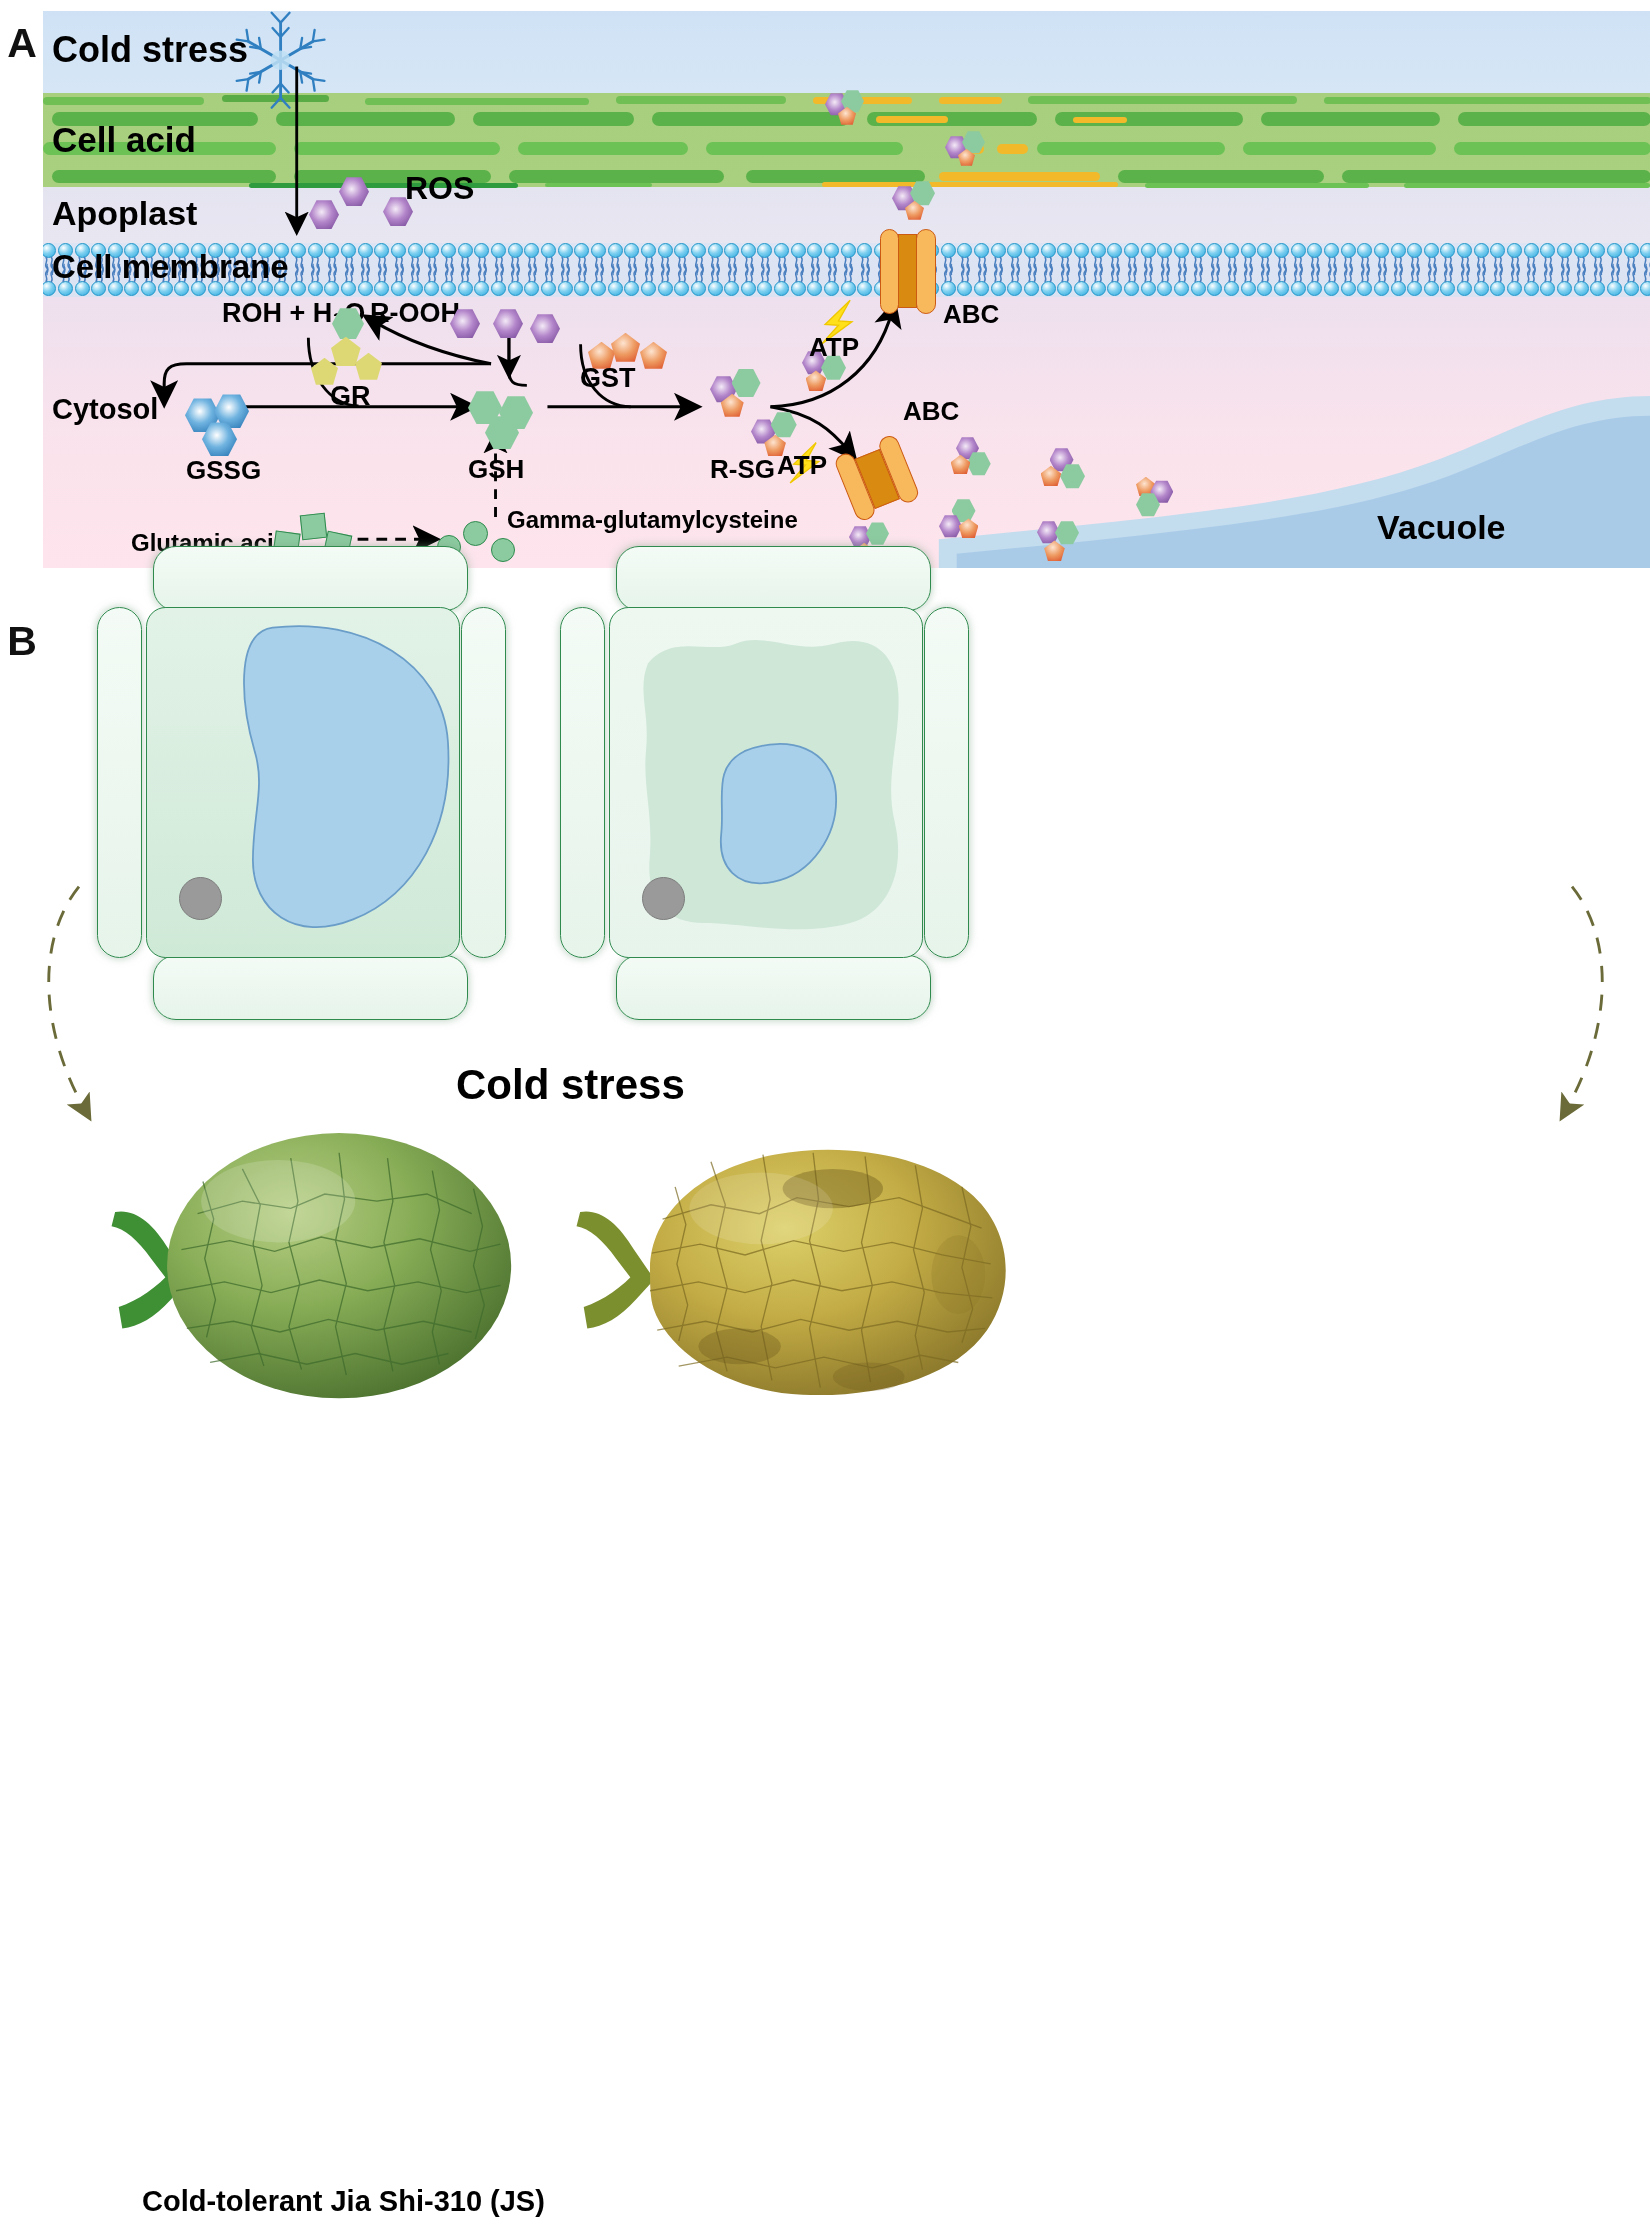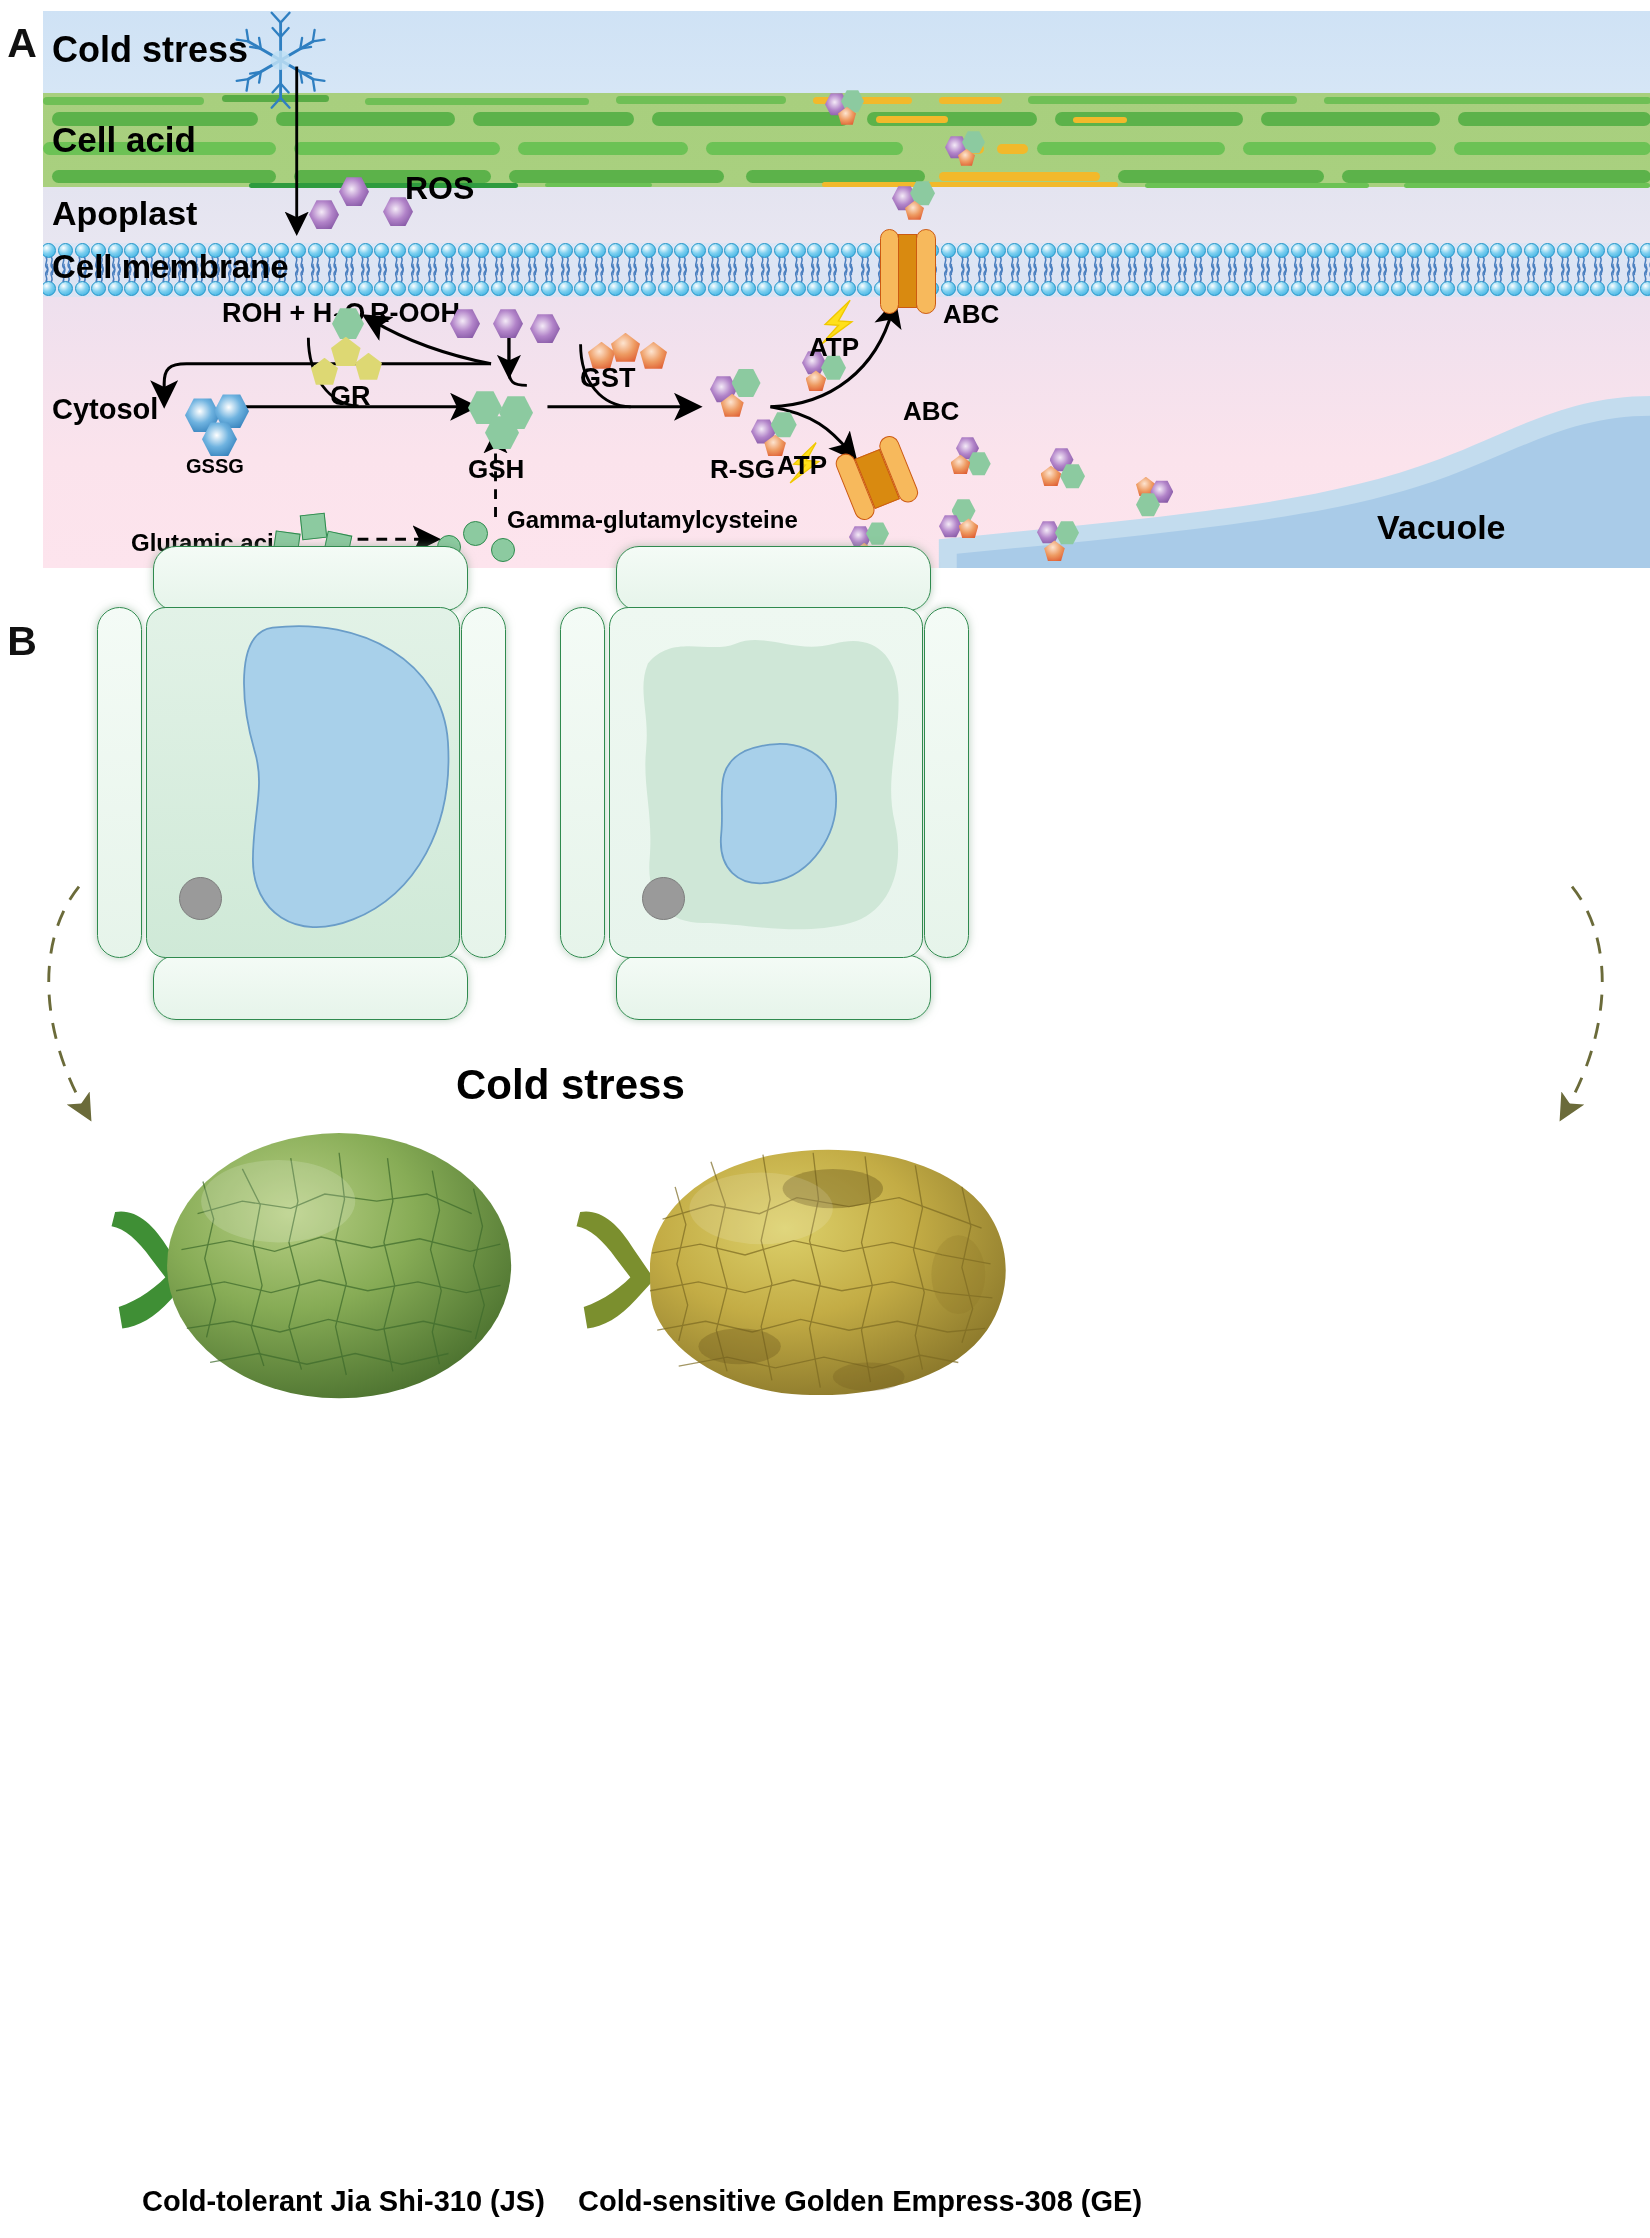--- a/index.html
+++ b/index.html
@@ -1179,21 +1179,21 @@
   <div class="hexM gsh" style="left:289px;top:297px;width:32px;height:32px;"></div>
 
   <div class="pentM gr" style="left:288px;top:326px;width:29.6px;height:29.6px;"></div>
   <div class="pentM gr" style="left:268px;top:347px;width:27px;height:27px;"></div>
   <div class="pentM gr" style="left:312px;top:342px;width:27px;height:27px;"></div>
   <div class="lbl" style="left:287px;top:370px;font-size:27px;">GR</div>
 
   <div class="hexM gssg" style="left:142px;top:387px;width:35px;height:35px;"></div>
   <div class="hexM gssg" style="left:171px;top:383px;width:35px;height:35px;"></div>
   <div class="hexM gssg" style="left:159px;top:411px;width:35px;height:35px;"></div>
-  <div class="lbl" style="left:143px;top:444px;font-size:20px;">GSSG</div>
+  <div class="lbl" style="left:143px;top:444px;font-size:26px;">GSSG</div>
 
   <div class="hexM gsh" style="left:425px;top:380px;width:34px;height:34px;"></div>
   <div class="hexM gsh" style="left:456px;top:385px;width:34px;height:34px;"></div>
   <div class="hexM gsh" style="left:442px;top:405px;width:34px;height:34px;"></div>
   <div class="lbl" style="left:425px;top:443px;font-size:26px;">GSH</div>
 
   <div class="hexM ros" style="left:407px;top:298px;width:30px;height:30px;"></div>
   <div class="hexM ros" style="left:450px;top:298px;width:30px;height:30px;"></div>
   <div class="hexM ros" style="left:487px;top:303px;width:30px;height:30px;"></div>
 
@@ -1393,16 +1393,15 @@
     </g>
 
     <ellipse cx="300" cy="82" rx="56" ry="22" fill="#6e5a1d" opacity=".42"></ellipse>
     <ellipse cx="196" cy="258" rx="46" ry="20" fill="#6e5a1d" opacity=".35"></ellipse>
     <ellipse cx="340" cy="292" rx="40" ry="16" fill="#6e5a1d" opacity=".28"></ellipse>
     <ellipse cx="440" cy="178" rx="30" ry="44" fill="#8a7426" opacity=".22"></ellipse>
     <ellipse cx="220" cy="104" rx="80" ry="40" fill="#ffffff" opacity=".13"></ellipse>
   </svg>
 
   <div class="fruitcap" style="left:142px;top:1603px;">Cold-tolerant Jia Shi-310 (JS)</div>
-  <div class="fruitcap" style="left:578px;top:1603px;">Cold-sensitive Golden Empress-308 (GE)</div>
 
 </div>
 
 
 </body></html>

